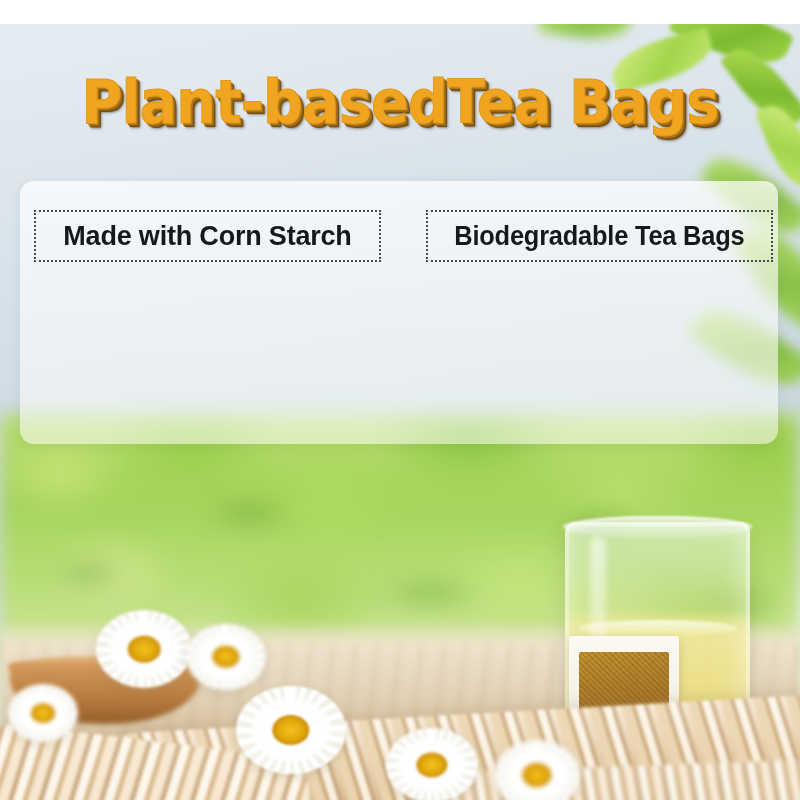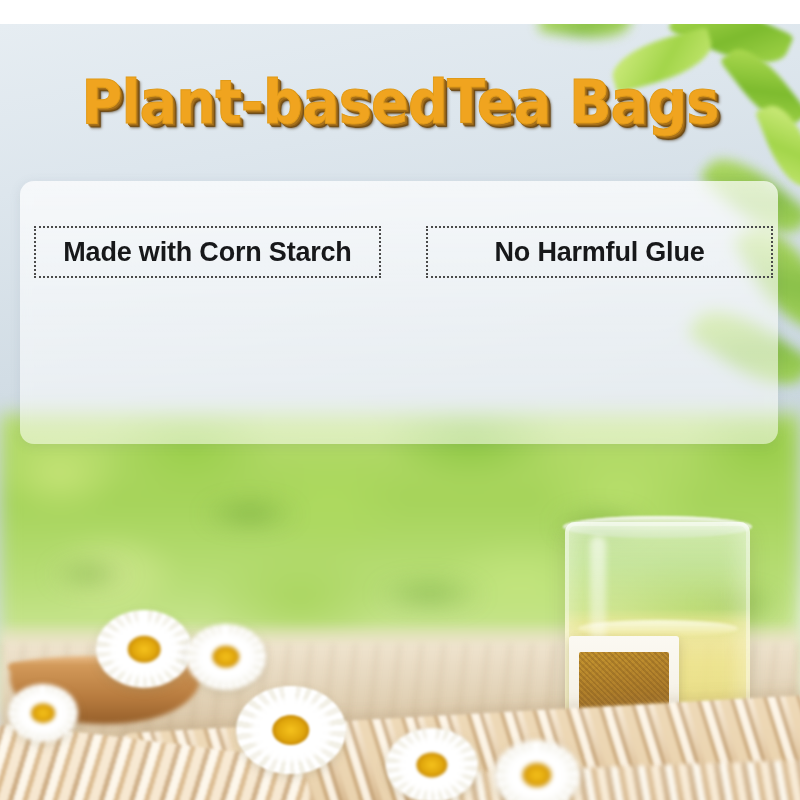--- a/index.html
+++ b/index.html
@@ -235,21 +235,21 @@
     text-shadow:
       2px 2px 0 #a8711a,
       3px 3px 0 #8a5c14,
       4px 4px 1px #6b4610,
       5px 5px 3px rgba(60,40,10,.45);
     white-space:nowrap;
   }
 
   
   .features{
-    position:absolute;left:34px;top:202px;width:730px;
+    position:absolute;left:34px;top:186px;width:730px;
     display:grid;
     grid-template-columns:347px 347px;
     column-gap:43px;
     row-gap:23px;
     gap:45px;
   }
   .feature{
     height:52px;
     border:2px dotted #4a4a4a;
     display:flex;align-items:center;justify-content:center;
@@ -327,18 +327,18 @@
   </div>
 
   <div class="title">Plant-basedTea Bags</div>
 
   <div class="panel"></div>
 
   <div class="features" id="features">
       <div class="feature">
         <span>Made with Corn Starch</span>
       </div>
-      <div class="feature">
-        <span>No Harmful Glue</span>
+      <div class="feature tight">
+        <span>Biodegradable Tea Bags</span>
       </div>
     </div>
 
 </div>
 
 </body></html>

